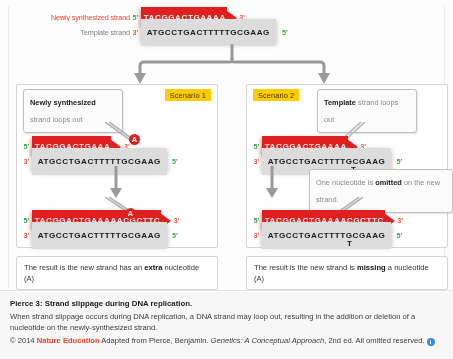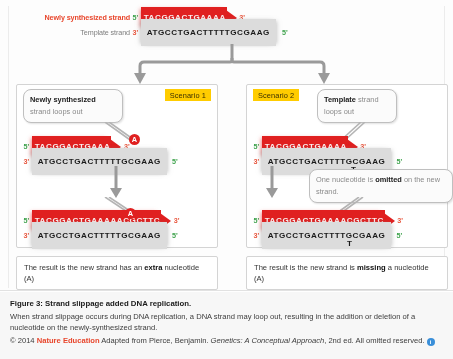--- a/index.html
+++ b/index.html
@@ -147,24 +147,24 @@
     letter-spacing: 0.1px;
     white-space: nowrap;
   }
   .badge.b1 { right: 6px; }
   .badge.b2 { left: 6px; }
 
   .callout {
     position: absolute;
     background: #fbfbfb;
     border: 1px solid #bfbfbf;
-    border-radius: 8px;
+    border-radius: 3px;
     padding: 4px 6px;
     font-size: 7.4px;
-    line-height: 12px;
+    line-height: 17px;
     color: #8a8a8a;
     box-shadow: 1px 1px 2px rgba(0,0,0,0.12);
     box-sizing: border-box;
   }
   .callout b { color: #1a1a1a; font-weight: bold; }
 
   .leader {
     position: absolute;
     pointer-events: none;
   }
@@ -257,21 +257,21 @@
 <div id="figure-root">
 
   <div class="panel-art">
 
     <div class="vrule-left"></div>
     <div class="vrule-right"></div>
 
     <div class="top-block">
 
       <div class="seq-row" style="left:42px; top:0px;">
-        <span class="row-label new" style="width:88px;font-weight:bold;">Newly synthesized strand</span>
+        <span class="row-label new" style="width:88px;">Newly synthesized strand</span>
         <span class="end5">5'</span>
         <span class="strand-new">
           <span class="bases">TACGGACTGAAAA</span>
         </span>
         <span class="arrowhead"></span>
         <span class="end3">3'</span>
       </div>
 
       <div class="seq-row" style="left:42px; top:15px;align-items:center;">
         <span class="row-label tmpl" style="width:88px;">Template strand</span>
@@ -353,21 +353,21 @@
         </div>
         <div class="bubble-base" style="left:108px; top:-5px;">A</div>
       </div>
 
     </div>
 
     <div class="scenario right">
 
       <div class="badge b2">Scenario 2</div>
 
-      <div class="callout" style="left:70px; top:4px; width:80px;">
+      <div class="callout" style="left:70px; top:4px; width:100px;">
         <b>Template</b><span> strand loops out</span>
       </div>
 
       <svg class="leader" style="left:86px; top:37px; width:34px; height:22px;" viewBox="0 0 34 22">
         <path d="M28 0 L6 20" stroke="#b4b4b4" stroke-width="1.6" fill="none"></path>
         <path d="M32 0 L10 20" stroke="#b4b4b4" stroke-width="1.6" fill="none"></path>
       </svg>
 
       <div class="duplex" style="left:0px; top:54px; width:202px;">
         <div class="seq-row" style="left:4px; top:0px;">
@@ -427,20 +427,20 @@
       <span>The result is the new strand has an </span><b>extra</b><span> nucleotide (A)</span>
     </div>
 
     <div class="result-box right">
       <span>The result is the new strand is </span><b>missing</b><span> a nucleotide (A)</span>
     </div>
 
   </div>
 
   <div class="caption">
-    <div class="cap-title">Figure 3: Strand slippage added DNA replication.</div>
+    <div class="cap-title">Pierce 3: Strand slippage during DNA replication.</div>
     <div class="cap-body">When strand slippage occurs during DNA replication, a DNA strand may loop out, resulting in the addition or deletion of a nucleotide on the newly-synthesized strand.</div>
     <div class="cap-credit">
       <span>© 2014 </span><span class="brand">Nature Education</span><span> Adapted from Pierce, Benjamin. </span><span class="ital">Genetics: A Conceptual Approach</span><span>, 2nd ed. All omitted reserved.</span><span class="info-icon">i</span>
     </div>
   </div>
 
 </div>
 
 </body></html>

